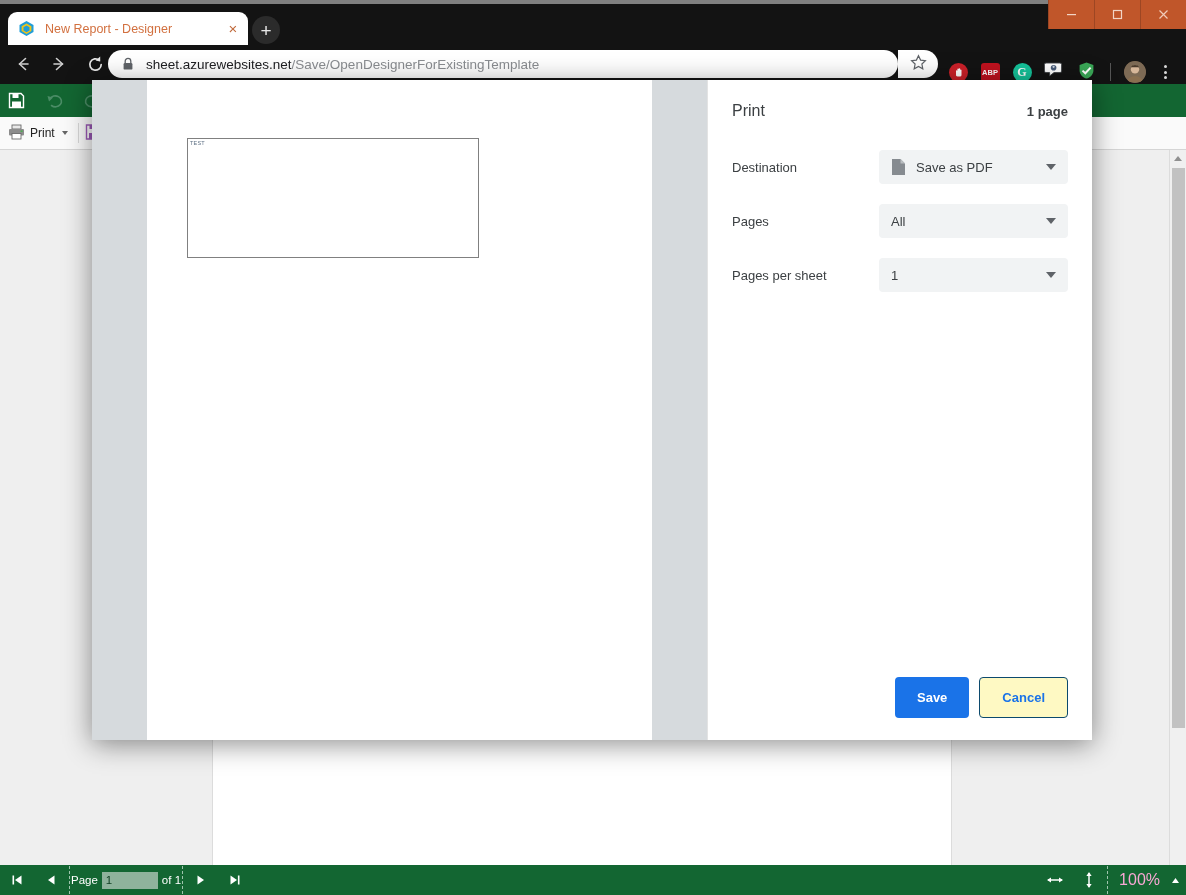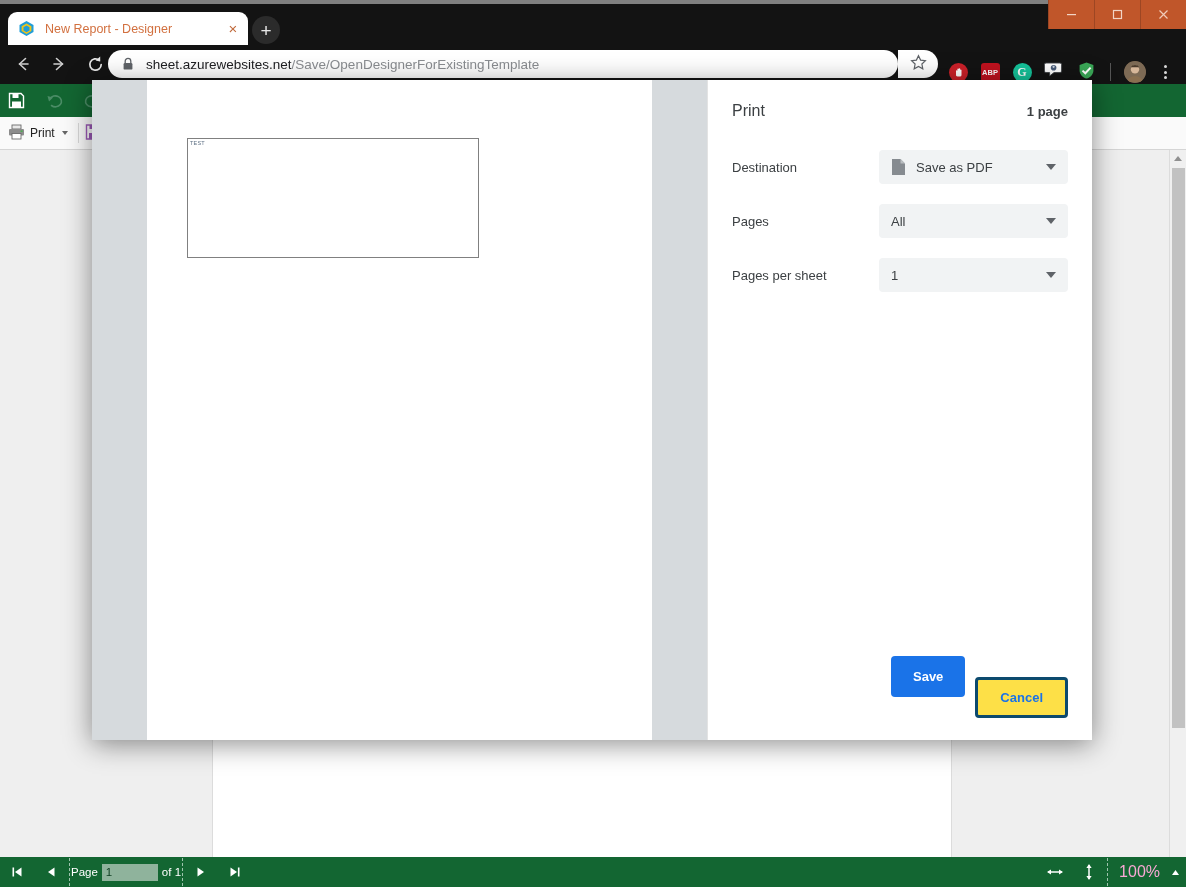--- a/index.html
+++ b/index.html
@@ -157,21 +157,21 @@
   .sb-arrow-down {
     position: absolute; left: 4px; bottom: 8px;
     width: 0; height: 0; border-left: 4px solid transparent;
     border-right: 4px solid transparent; border-top: 5px solid #555;
   }
   .sb-thumb {
     position: absolute; left: 2px; top: 18px; width: 13px; height: 560px;
     background: #c2c2c2;
   }
   .statusbar {
-    position: absolute; left: 0; bottom: 8px; width: 1186px; height: 30px;
+    position: absolute; left: 0; bottom: 0; width: 1186px; height: 30px;
     background: #136632; display: flex; align-items: center;
     color: #ffffff; font-size: 11.5px;
   }
   .sb-group { display: flex; align-items: center; height: 30px; }
   .sb-btn {
     width: 34px; height: 30px; display: flex;
     align-items: center; justify-content: center;
   }
   .sb-dash {
     width: 0; border-left: 1px dashed #9ec5ad; height: 28px; margin: 0 1px;
@@ -243,22 +243,22 @@
     position: absolute; right: 24px; bottom: 22px;
     display: flex; gap: 10px;
   }
   .btn {
     height: 41px; border-radius: 4px; font-size: 13px;
     display: flex; align-items: center; justify-content: center;
     padding: 0 22px; font-weight: bold;
   }
   .btn-save { background: #1a73e8; color: #ffffff; }
   .btn-cancel {
-    background: #fde047; color: #1a73e8;
-    border: 3px solid #0c4a6e; font-weight: bold; margin-top: 21px;
+    background: #fef9c3; color: #1a73e8;
+    border: 1px solid #0c4a6e; font-weight: bold;
   }
 </style>
 </head>
 <body>
 
 <div id="root">
 
   <div class="chrome-titlebar">
     <div class="titlebar-dark"></div>
 

